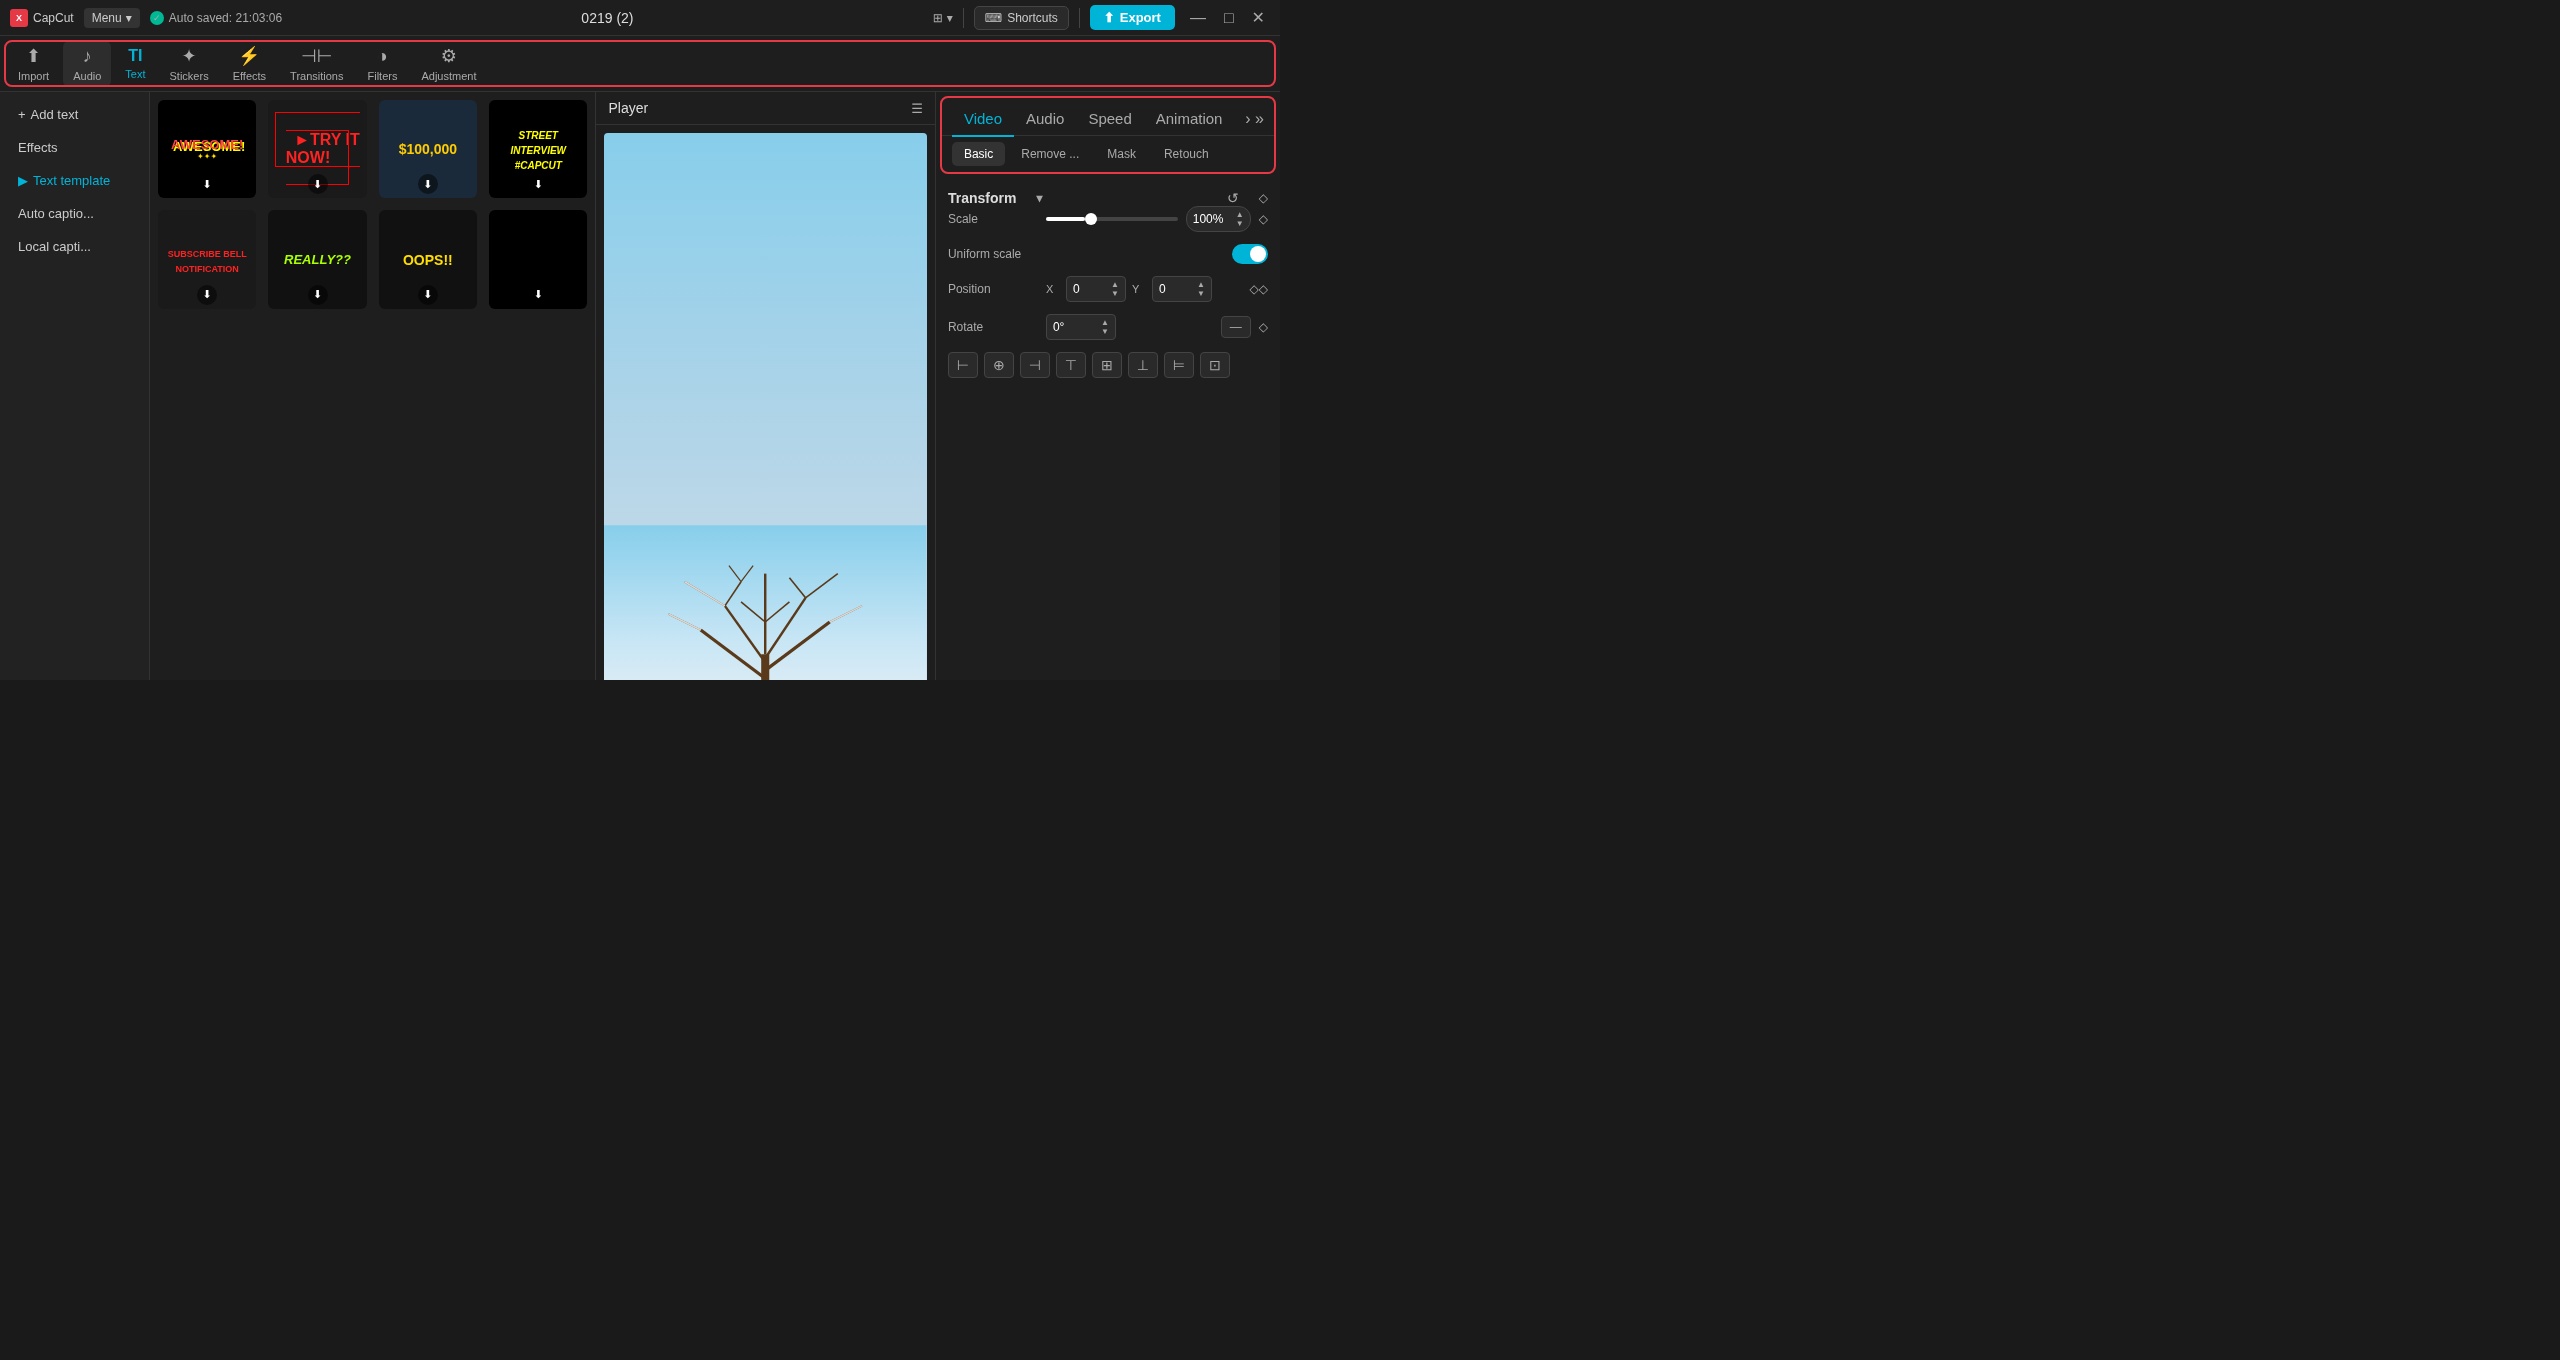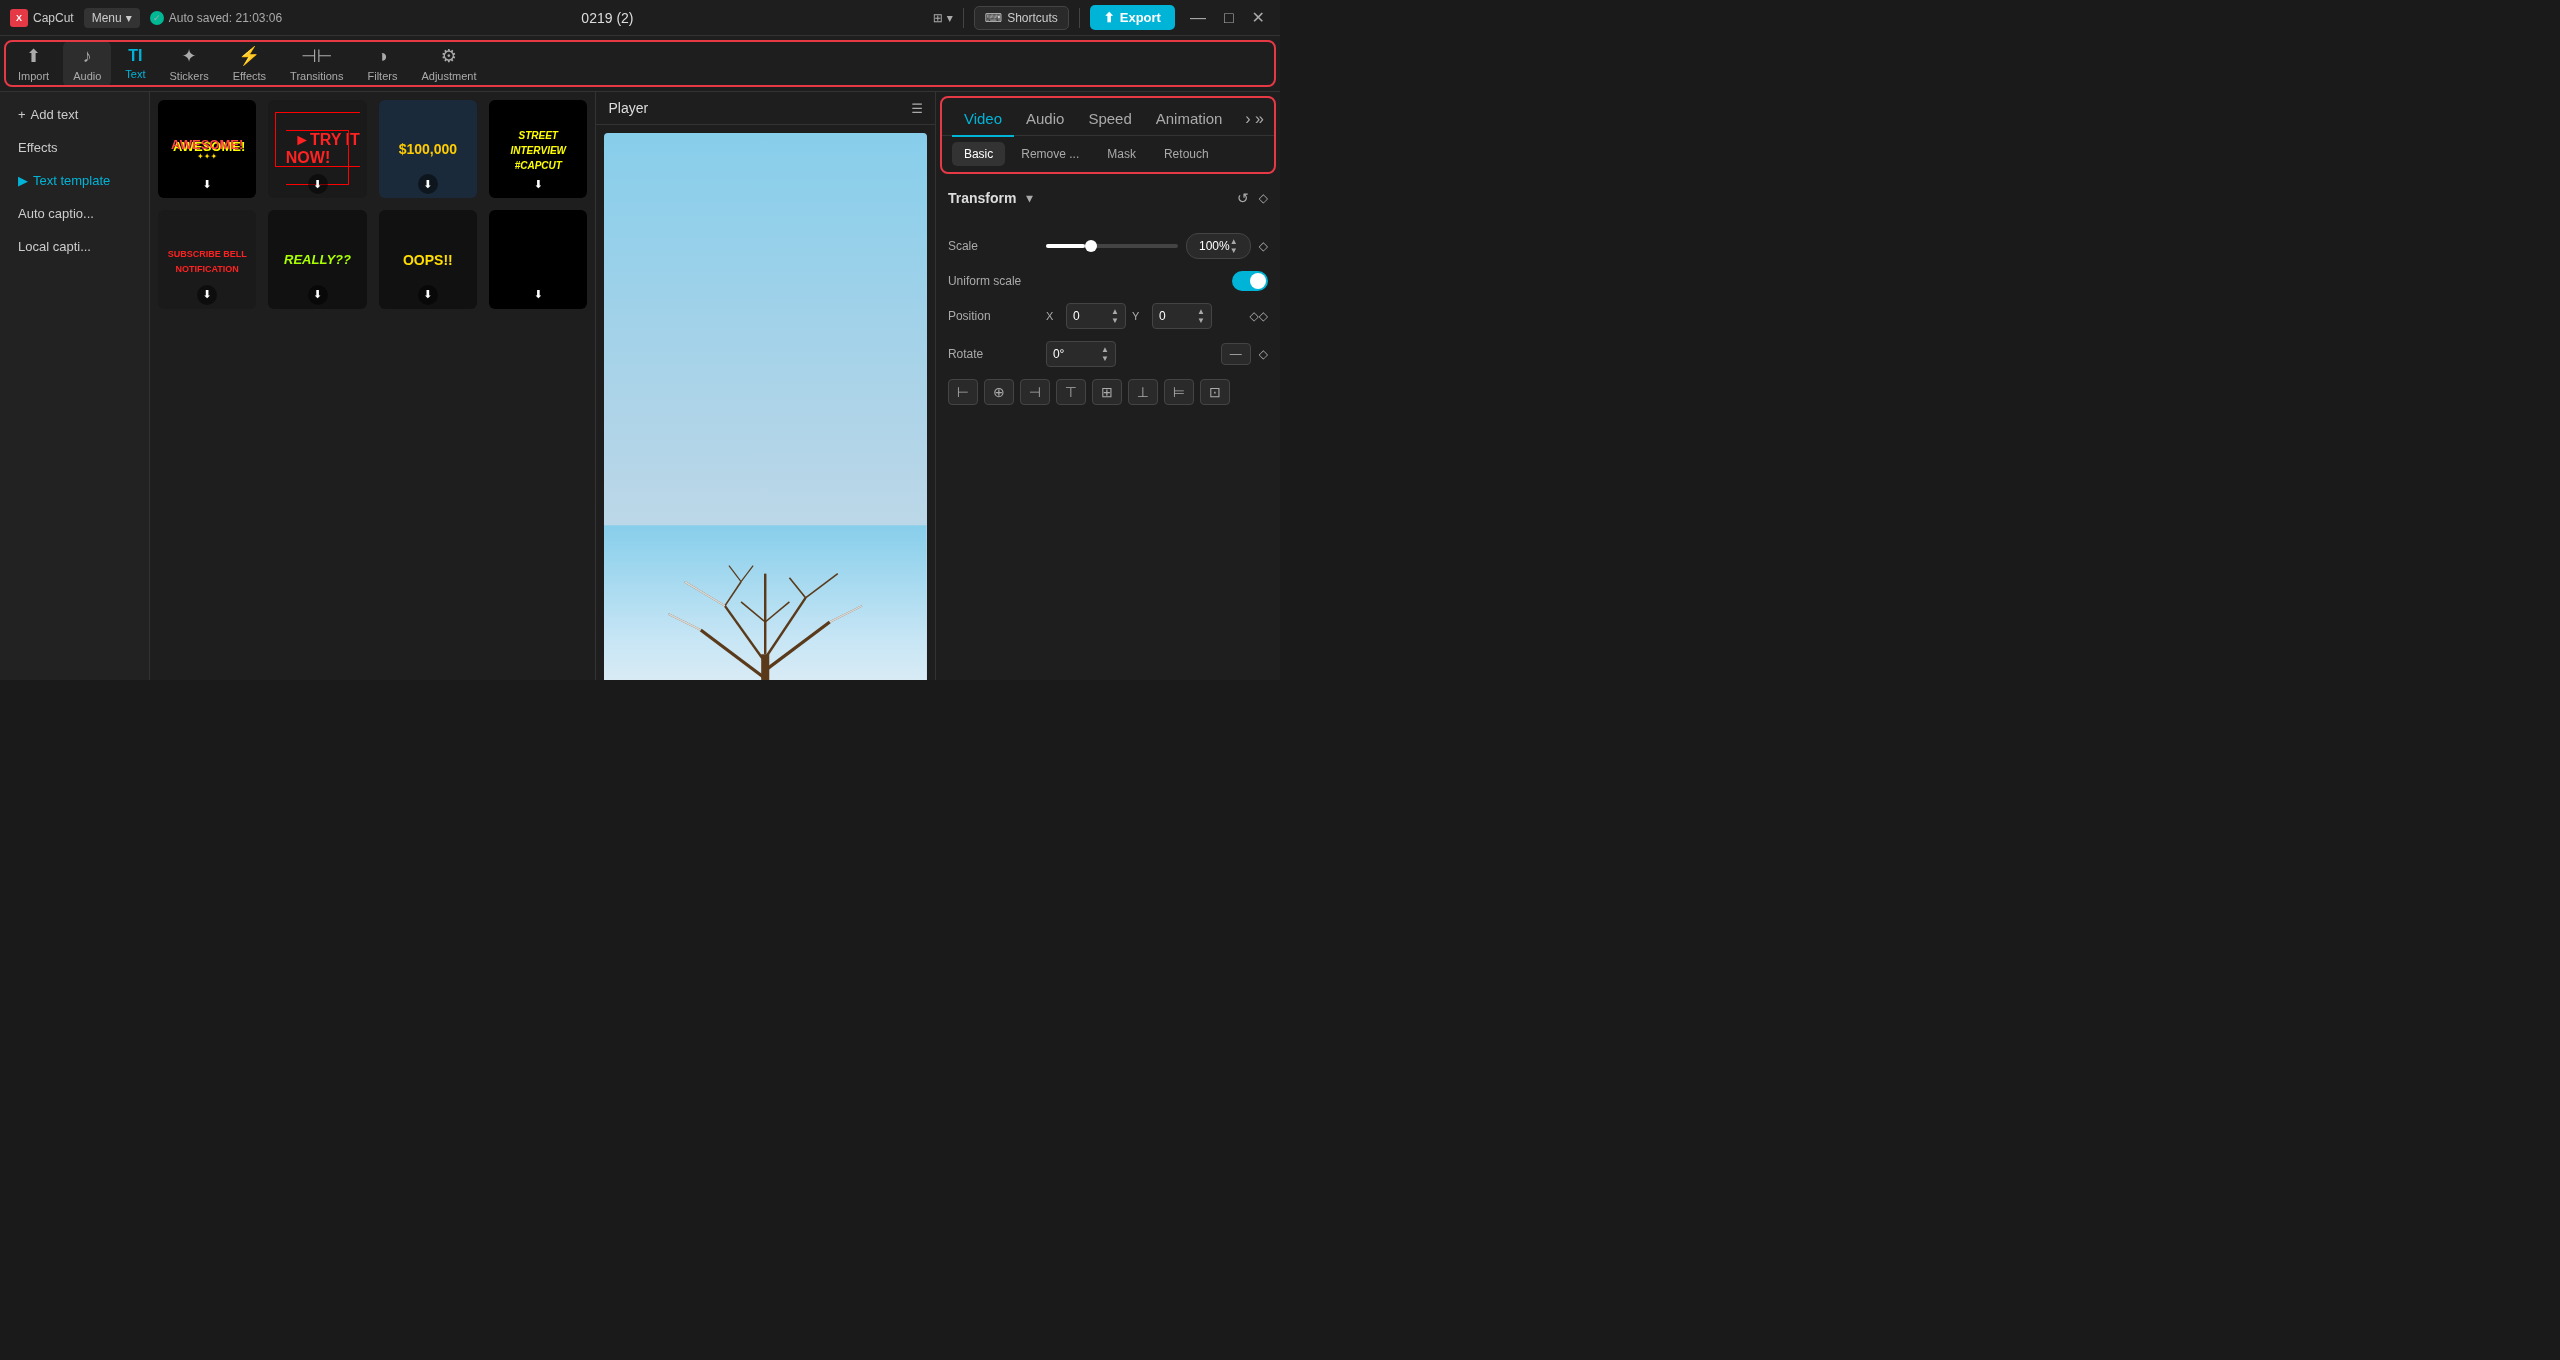--- a/index.html
+++ b/index.html
@@ -360,24 +360,24 @@
     .rp-sub-tab.active { background: #333; color: #fff; }
     .rp-content {
       padding: 12px;
       flex: 1;
       overflow-y: auto;
     }
     .section-title {
       font-size: 14px;
       font-weight: 600;
       color: #ddd;
-      margin-bottom: 27px;
-      display: flex;
-      align-items: center;
-      gap: 10px;
+      margin-bottom: 0;
+      display: flex;
+      align-items: center;
+      gap: 20px;
     }
     .section-title-icon { font-size: 12px; color: #aaa; }
     .reset-btn {
       margin-left: auto;
       background: none;
       border: none;
       color: #aaa;
       cursor: pointer;
       font-size: 14px;
     }
@@ -425,21 +425,21 @@
       width: 65px;
       background: #2a2a2a;
       border: 1px solid #444;
       border-radius: 12px;
       color: #fff;
       padding: 3px 6px;
       font-size: 12px;
       text-align: right;
       display: flex;
       align-items: center;
-      justify-content: center;
+      justify-content: space-between;
     }
     .number-input-arrows {
       display: flex;
       flex-direction: column;
       font-size: 8px;
       color: #aaa;
       cursor: pointer;
     }
     .toggle-switch {
       width: 36px;

